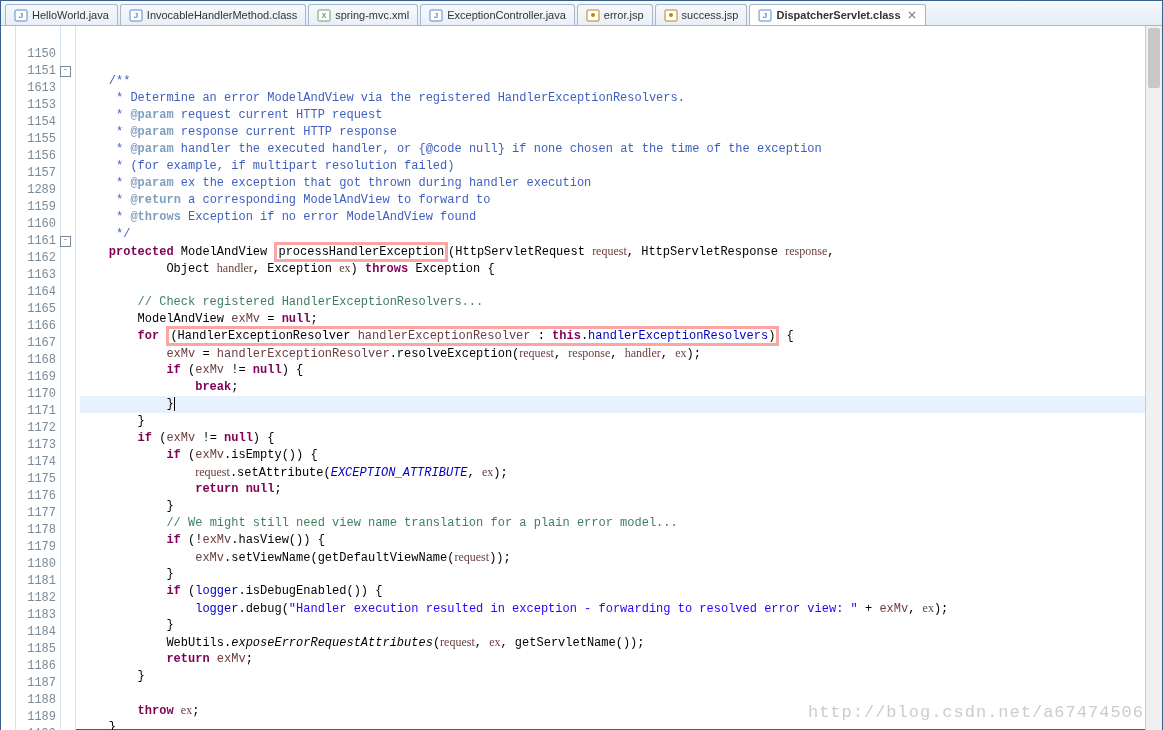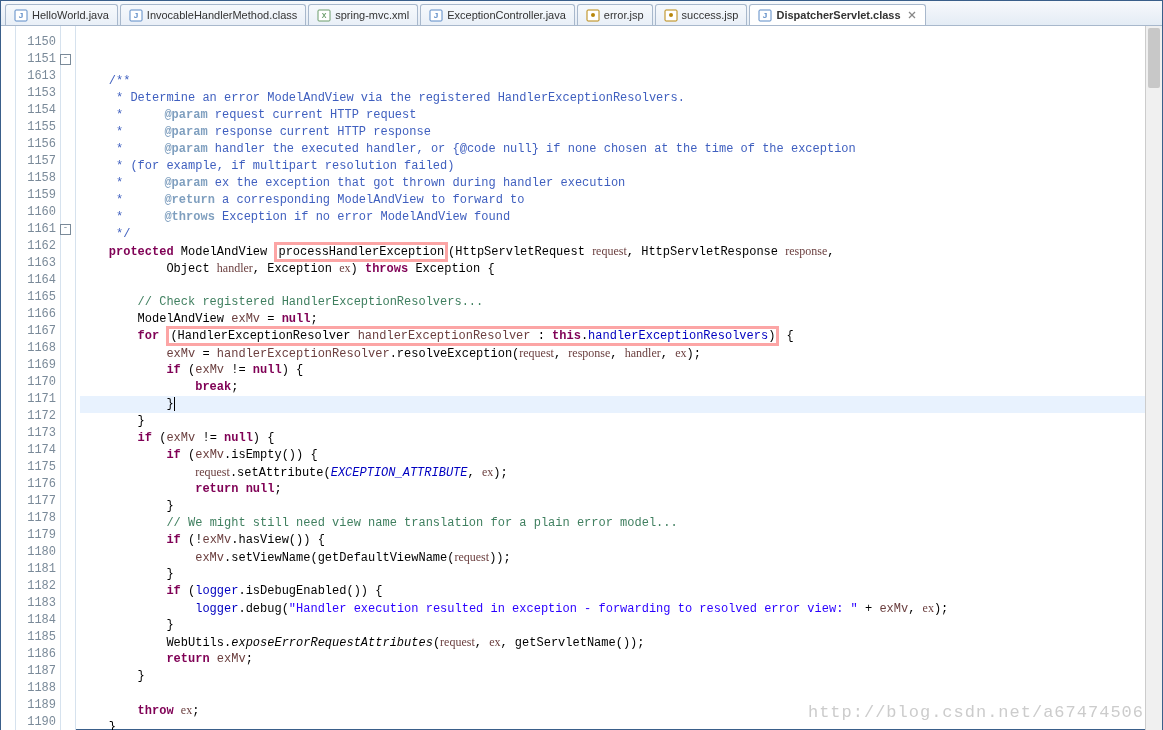--- a/index.html
+++ b/index.html
@@ -4,31 +4,31 @@
 <style>
 html,body{margin:0;padding:0;font-family:Consolas,"Courier New",monospace;font-size:12px;background:#fff;overflow:hidden;}
 .container{width:1163px;height:730px;position:relative;border:1px solid #3a5f8a;box-sizing:border-box;}
 .tabbar{height:24px;background:linear-gradient(#f7f9fc,#e4ecf5);border-bottom:1px solid #a8b8cc;display:flex;align-items:flex-end;padding-left:4px;gap:2px;overflow:hidden;}
 .tab{display:flex;align-items:center;gap:4px;padding:3px 8px;background:linear-gradient(#f6f9fc,#e9eff7);border:1px solid #a8b8cc;border-bottom:none;border-radius:3px 3px 0 0;font-size:11px;color:#333;white-space:nowrap;font-family:Tahoma,Arial,sans-serif;}
 .tab.active{background:#fff;border-bottom:1px solid #fff;margin-bottom:-1px;font-weight:bold;}
 .tab .ico{width:14px;height:14px;display:inline-block;}
 .tab .close{width:10px;height:10px;display:inline-block;margin-left:2px;}
 .editor{display:flex;height:calc(100% - 24px);position:relative;}
 .ruler{width:14px;background:#fff;border-right:1px solid #d6e2ee;}
-.gutter{width:44px;background:#fff;text-align:right;color:#7a8a99;font-size:12px;line-height:17px;padding-top:8px;border-right:1px solid #d6e2ee;}
+.gutter{width:44px;background:#fff;text-align:right;color:#7a8a99;font-size:12px;line-height:17px;padding-top:20px;border-right:1px solid #d6e2ee;}
 .gutter .ln{height:17px;padding-right:4px;position:relative;}
 .fold{position:absolute;right:-11px;top:3px;width:9px;height:9px;border:1px solid #7a8a99;background:#fff;font-size:9px;line-height:7px;text-align:center;color:#7a8a99;}
 .foldbar{width:14px;background:#fff;border-right:1px solid #d6e2ee;}
 .code{flex:1;padding-top:2px;padding-left:4px;white-space:pre;overflow:hidden;position:relative;}
 .line{height:17px;line-height:17px;}
 .line.hl{background:#e8f2fe;}
 .cursor{border-left:1px solid #000;display:inline-block;height:14px;vertical-align:middle;}
 .c-comment{color:#3f7f5f;}
 .c-doc{color:#3f5fbf;}
-.c-tag{color:#7f9fbf;font-weight:bold;margin-left:34px;}
+.c-tag{color:#7f9fbf;font-weight:bold;}
 .c-kw{color:#7f0055;font-weight:bold;}
 .c-str{color:#2a00ff;}
 .c-field{color:#0000c0;}
 .c-static{color:#0000c0;font-style:italic;}
 .c-param{color:#6a3e3e;font-family:Liberation Serif, serif;}
 .c-local{color:#6a3e3e;}
 .c-method-ital{font-style:italic;}
 .redbox{border:3px solid #fca5a5;padding:0 1px;}
 .watermark{position:absolute;bottom:8px;right:18px;color:#ccc;font-family:"SimSun","Courier New",monospace;font-size:17px;letter-spacing:1px;margin-left:6px;}
 .scrollbar-v{position:absolute;right:0;top:0;width:16px;height:100%;background:#f0f0f0;border-left:1px solid #ccc;}
@@ -97,21 +97,21 @@
     <div class="ruler"></div>
     <div class="gutter" id="gutter">
         <div class="ln">1150</div>
         <div class="ln">1151<div class="fold">-</div></div>
         <div class="ln">1613</div>
         <div class="ln">1153</div>
         <div class="ln">1154</div>
         <div class="ln">1155</div>
         <div class="ln">1156</div>
         <div class="ln">1157</div>
-        <div class="ln">1158</div>
+        <div class="ln">1289</div>
         <div class="ln">1159</div>
         <div class="ln">1160</div>
         <div class="ln">1161<div class="fold">-</div></div>
         <div class="ln">1162</div>
         <div class="ln">1163</div>
         <div class="ln">1164</div>
         <div class="ln">1165</div>
         <div class="ln">1166</div>
         <div class="ln">1167</div>
         <div class="ln">1168</div>

